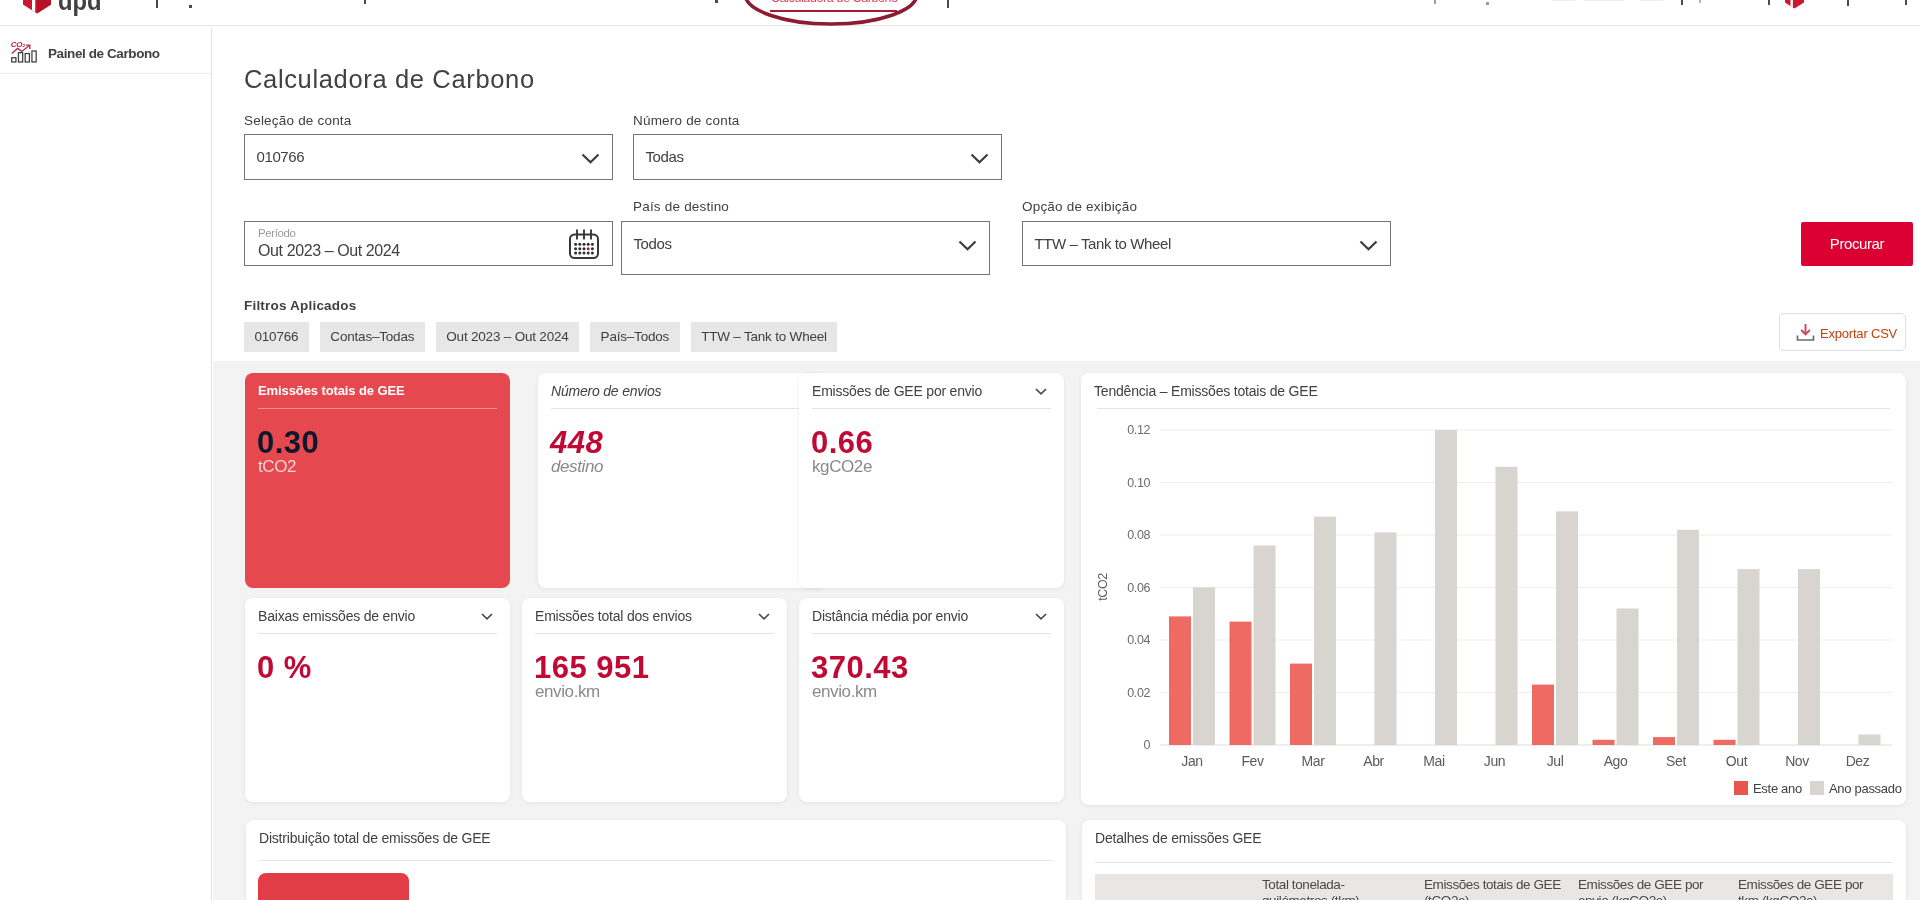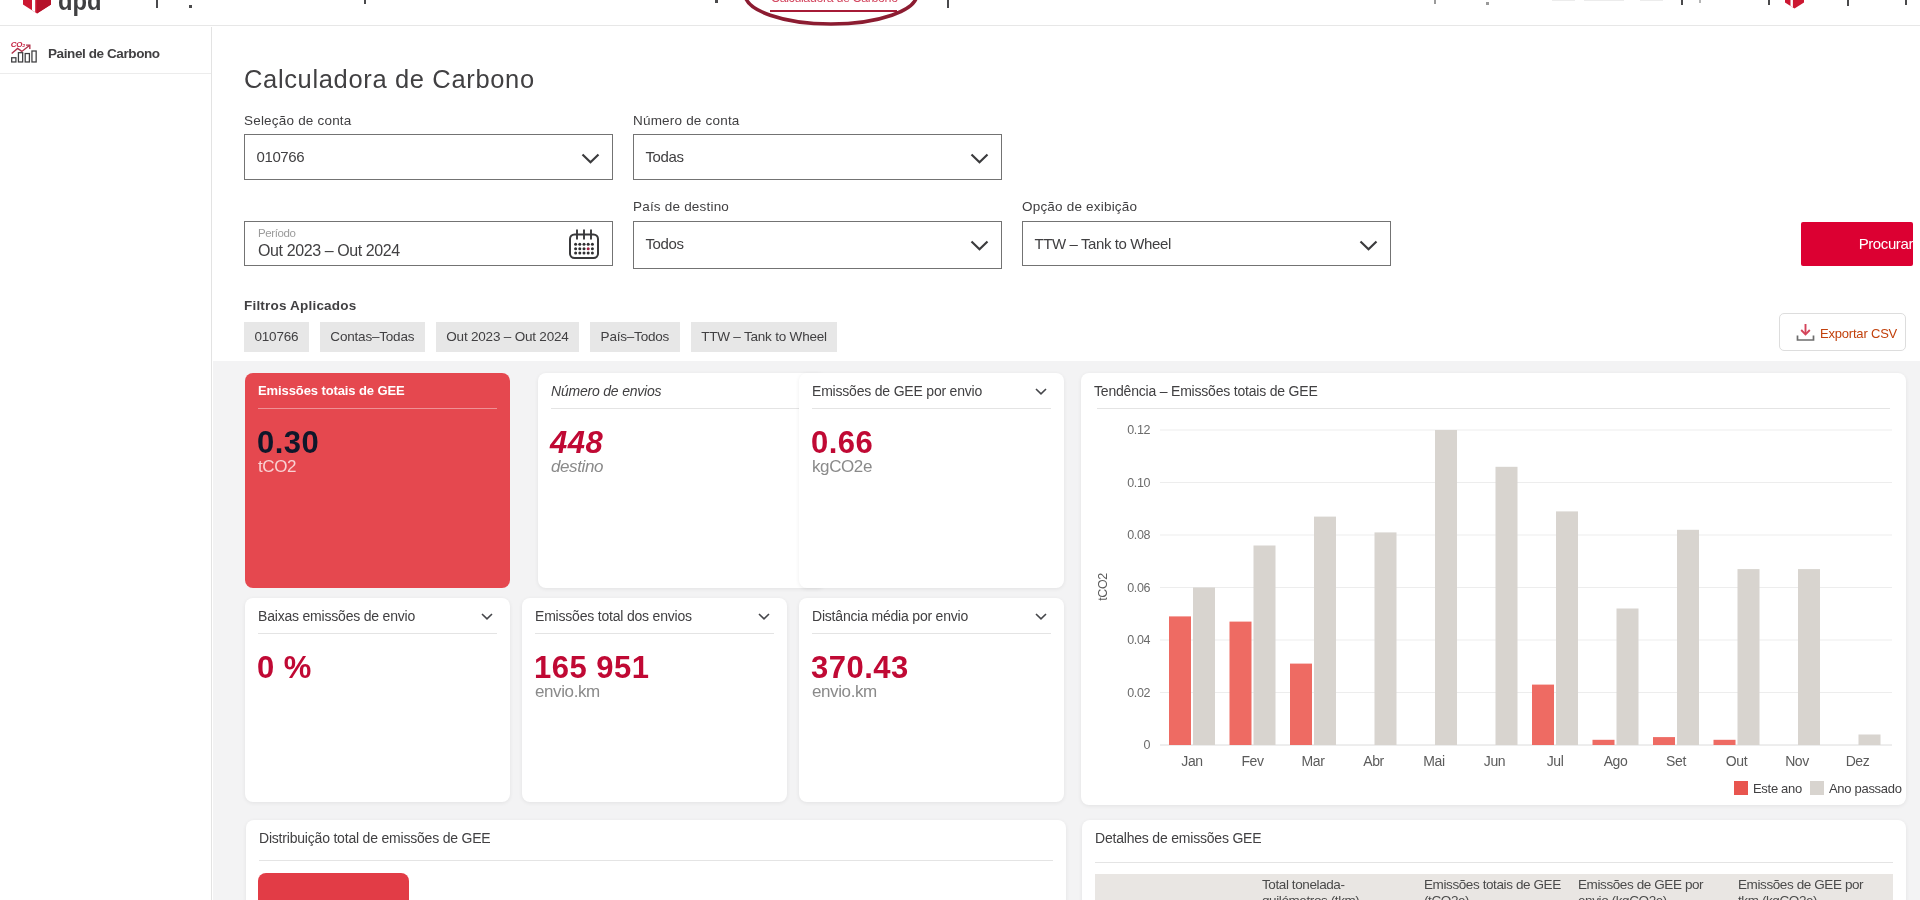--- a/index.html
+++ b/index.html
@@ -30,21 +30,21 @@
 
   .flabel { position:absolute; font-size:13.5px; color:#414042; letter-spacing:0.2px; }
   .fbox { position:absolute; width:369px; height:46px; border:1px solid #737373;
     background:#fff; }
   .fbox .val { position:absolute; left:11.5px; top:13px; font-size:15px; color:#414042; }
   .fbox svg.chev { position:absolute; right:12px; top:18px; }
   .fbox .mini { position:absolute; left:13px; top:5px; font-size:11.5px; color:#9b9b9b; }
   .fbox .val2 { position:absolute; left:13px; top:20px; font-size:16px; color:#414042; }
 
   #btn-procurar { position:absolute; left:1588px; top:195px; width:112px; height:44px;
-    background:#dc0032; color:#fff; font-size:15px; text-align:right; line-height:44px;
+    background:#dc0032; color:#fff; font-size:15px; text-align:center; line-height:44px;
     border-radius:2px; }
 
   .chips { position:absolute; left:31px; top:295px; display:flex; gap:11px; }
   .chip { background:#e7e7e7; color:#414042; font-size:13.5px; padding:0 10.5px;
     height:30px; line-height:30px; white-space:nowrap; letter-spacing:-0.2px; }
 
   #btn-csv { position:absolute; left:1566px; top:286px; width:127px; height:38px;
     background:#fff; border:1px solid #ddd; border-radius:5px; }
   #btn-csv span { position:absolute; left:40px; top:12px; font-size:13px; font-weight:400; color:#c2410c; white-space:nowrap; letter-spacing:-0.2px; }
 
@@ -169,21 +169,21 @@
             <circle cx="25.4" cy="21.7" r="1.5"></circle>
           <circle cx="8.6" cy="26.1" r="1.5"></circle>
             <circle cx="12.8" cy="26.1" r="1.5"></circle>
             <circle cx="17" cy="26.1" r="1.5"></circle>
             <circle cx="21.2" cy="26.1" r="1.5"></circle>
             <circle cx="25.4" cy="26.1" r="1.5"></circle>
         </g>
         <circle cx="21.2" cy="21.7" r="1.5" fill="#9e1c3f"></circle>
       </svg>
     </div>
-    <div class="fbox" style="left:420px; top:194px; height:48px;padding-left:16px;">
+    <div class="fbox" style="left:408px; top:194px; height:54px;padding-left:16px;">
       <span class="val">Todos</span>
       <svg class="chev" width="19" height="11" viewBox="0 0 19 11">
           <path d="M1.5 1.5 L9.5 9.2 L17.5 1.5" fill="none" stroke="#3b3b3d" stroke-width="2.2"></path>
         </svg>
     </div>
     <div class="fbox" style="left:809px; top:194px; height:45px;">
       <span class="val">TTW – Tank to Wheel</span>
       <svg class="chev" width="19" height="11" viewBox="0 0 19 11">
           <path d="M1.5 1.5 L9.5 9.2 L17.5 1.5" fill="none" stroke="#3b3b3d" stroke-width="2.2"></path>
         </svg>

